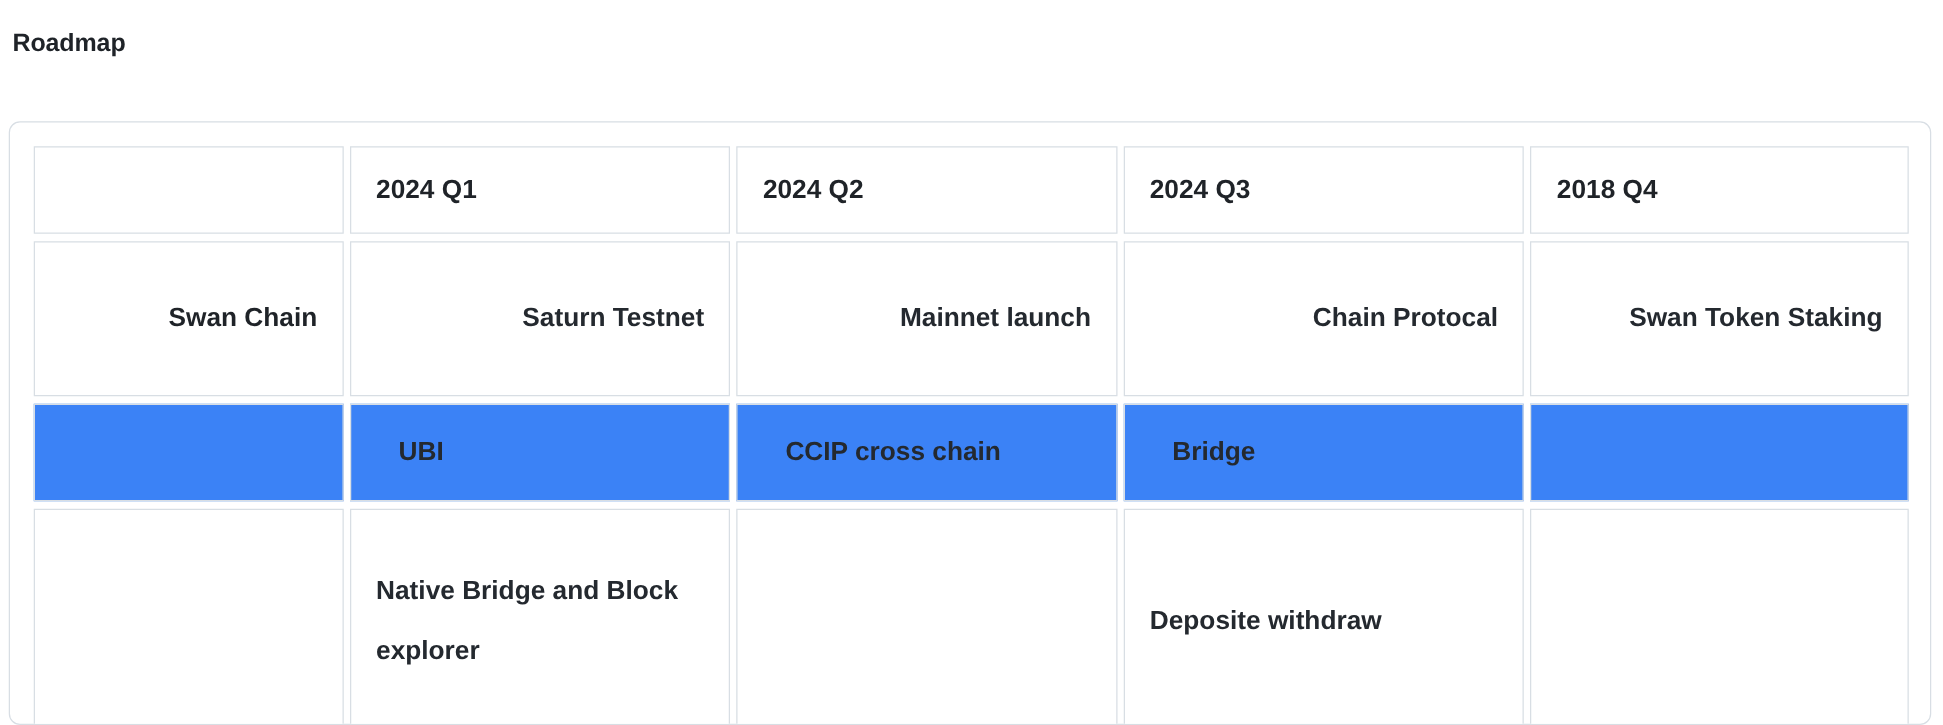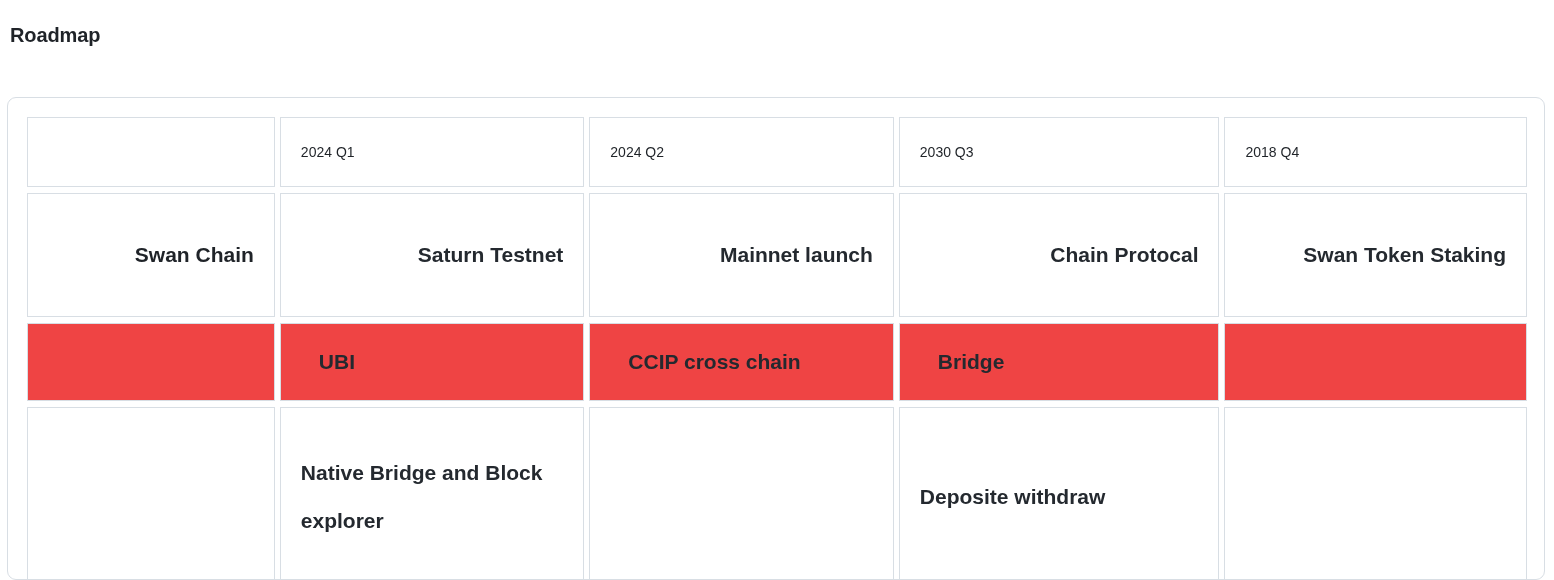--- a/index.html
+++ b/index.html
@@ -68,43 +68,43 @@
     text-align: left;
     vertical-align: middle;
     background: #ffffff;
     box-sizing: border-box;
     word-wrap: break-word;
     color: #24292f;
   }
 
   table.roadmap thead th {
     height: 70px;
-    font-weight: normal;
-    font-size: 14px;
+    font-weight: bold;
+    font-size: 21px;
     color: #1f2328;
     line-height: 26px;
     margin-left: 32px;
   }
 
   table.roadmap tbody td {
     font-weight: bold;
     line-height: 48px;
   }
 
   table.roadmap tbody td.rowhead {
     font-weight: bold;
     color: #1f2328;
   }
 
   table.roadmap tbody tr.r-tall td { height: 124px; text-align: right; }
   table.roadmap tbody tr.r-short td { height: 74px; }
   table.roadmap tbody tr.r-xtall td { height: 180px; }
 
   table.roadmap tbody tr.striped td {
-    background: #ef4444;
+    background: #3b82f6;
     padding-left: 38px;
   }
 </style>
 </head>
 <body>
 
 <div class="page">
 
   <h1 class="page-title">Roadmap</h1>
 
@@ -115,21 +115,21 @@
         <col class="c-q">
         <col class="c-q">
         <col class="c-q3">
         <col class="c-q4">
       </colgroup>
       <thead>
         <tr>
           <th></th>
           <th>2024 Q1</th>
           <th>2024 Q2</th>
-          <th>2030 Q3</th>
+          <th>2024 Q3</th>
           <th>2018 Q4</th>
         </tr>
       </thead>
       <tbody>
 
         <tr class="r-tall">
           <td class="rowhead">Swan Chain</td>
           <td>Saturn Testnet</td>
           <td>Mainnet launch</td>
           <td>Chain Protocal</td>

